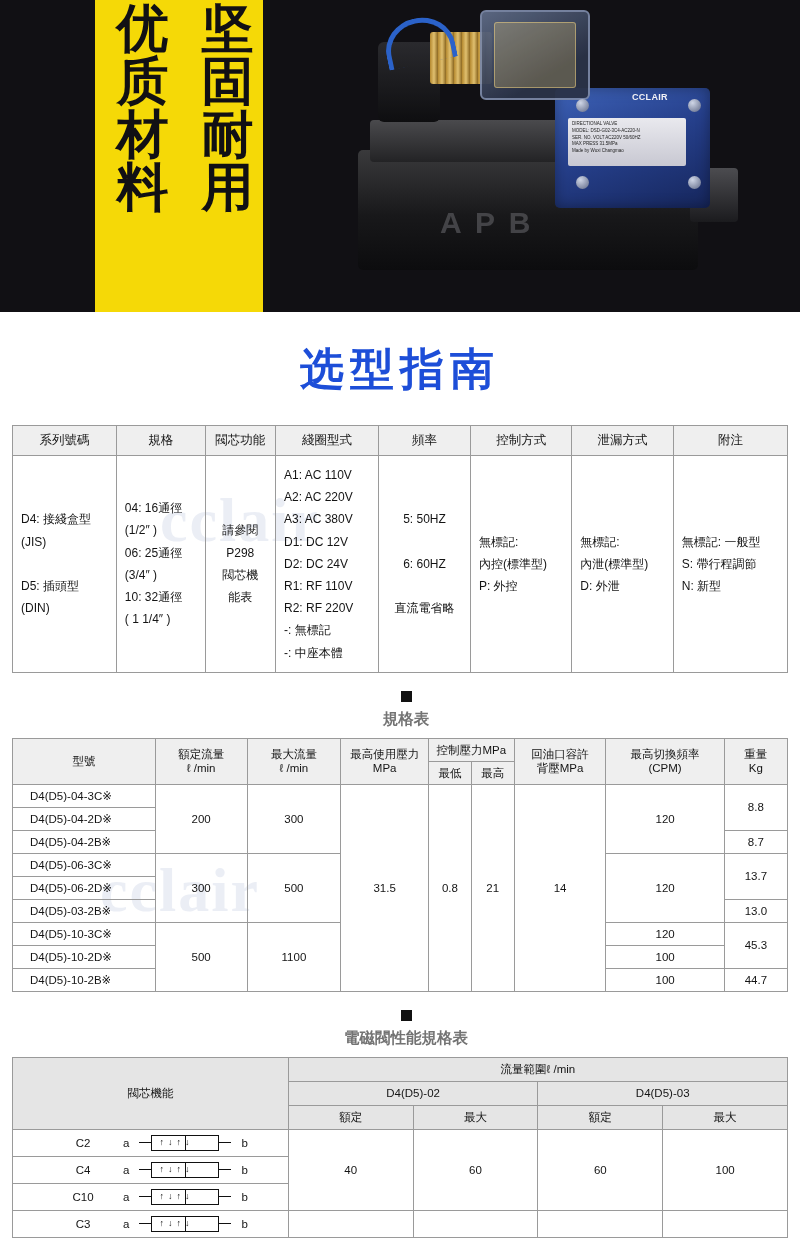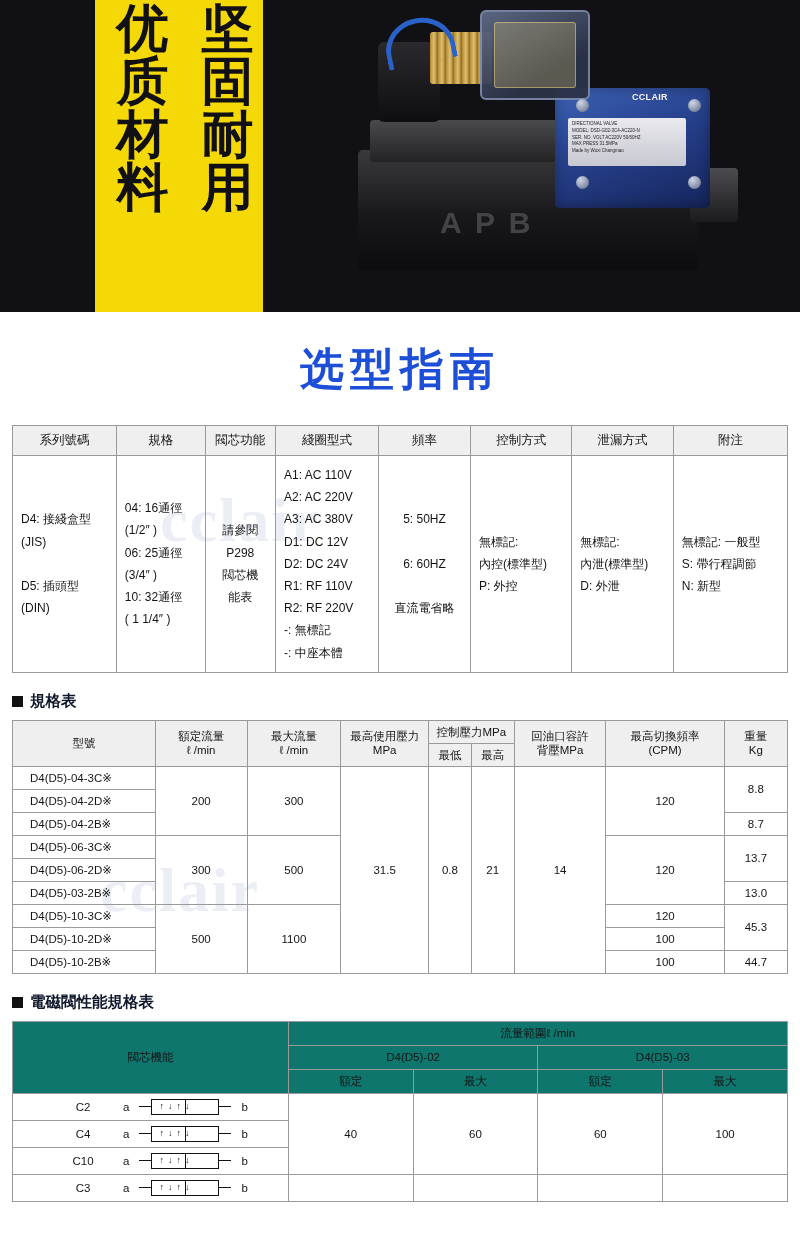--- a/index.html
+++ b/index.html
@@ -218,40 +218,41 @@
     line-height: 1.85;
     vertical-align: middle;
   }
   #select-guide td.body-cell.ctr { text-align: center; }
 
   
   .sec-head {
     margin: 18px 0 8px 12px;
     font-size: 15.5px;
     font-weight: bold;
-    color: #0f172a;
+    color: #737373;
     display: flex;
     align-items: center;
     gap: 7px;
     font-family: "DejaVu Sans", sans-serif;
+    flex-direction: column;
   }
   .sec-head .sq {
     width: 11px; height: 11px;
     background: #111;
     display: inline-block;
   }
 
   
   #spec-table td { height: 23px; font-size: 11.5px; }
   #spec-table td.model { text-align: left; padding-left: 17px; font-size: 11.5px; }
   #spec-table .head td { background: #efefef; font-size: 11.5px; line-height: 1.25; }
 
   
   #sol-table td { height: 24px; font-size: 11.5px; }
-  #sol-table .head td { background: #0f766e; }
+  #sol-table .head td { background: #e5e5e5; }
   .fn-cell { display: flex; align-items: center; justify-content: center; gap: 10px; }
   .fn-code { width: 60px; text-align: center; }
   .sym {
     width: 92px; height: 20px;
     position: relative;
   }
   .sym .box {
     position: absolute; top: 2px; left: 12px;
     width: 68px; height: 16px;
     border: 1px solid #111;

